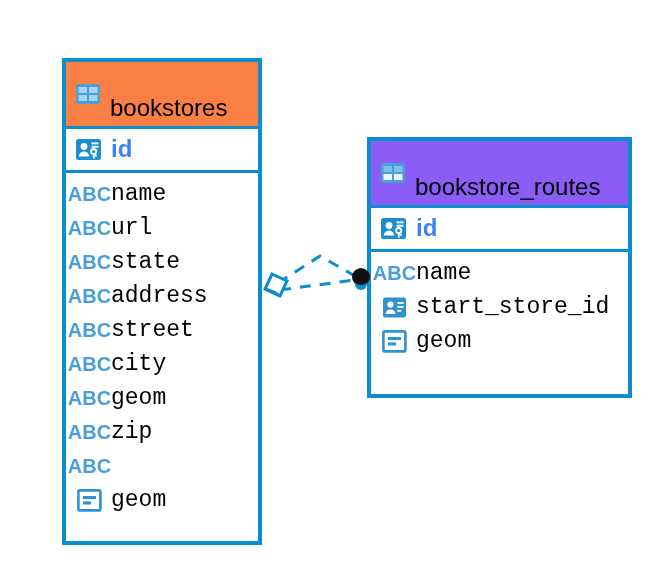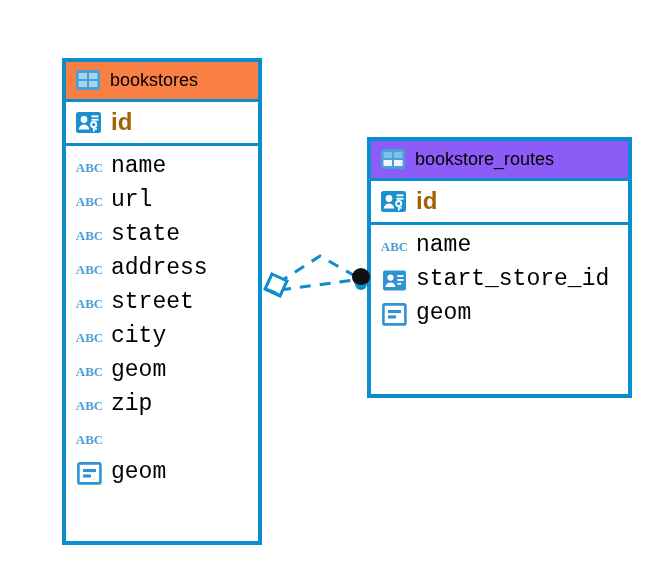--- a/index.html
+++ b/index.html
@@ -36,39 +36,40 @@
     display: flex;
     align-items: center;
     gap: 9px;
     padding: 5px 10px 6px 9px;
     box-sizing: border-box;
   }
   .entity-header.accent   { background: #f97f45; }
   .entity-header.neutral  { background: #8b5cf6; }
 
   .entity-title {
-    font-size: 18px;
+    font-size: 24px;
     color: #000000;
     line-height: 1.05;
     white-space: nowrap;
+    margin-top: 28px;
   }
 
   .pk-row {
     display: flex;
     align-items: center;
     gap: 9px;
     padding: 6px 10px 7px 9px;
     border-top: 3px solid #0a8ecd;
     border-bottom: 3px solid #0a8ecd;
     box-sizing: border-box;
   }
   .pk-row .field-label {
     font-size: 24px;
     font-weight: bold;
-    color: #a16207;
+    color: #3b82f6;
   }
 
   .field-list {
     padding: 4px 0 4px 0;
     display: flex;
     flex-direction: column;
   }
 
   .field-row {
     display: flex;
@@ -95,22 +96,22 @@
   }
   .icon svg { display: block; }
 
   .icon-table { width: 26px; height: 26px; }
   .icon-key   { width: 27px; height: 27px; }
   .icon-abc   { width: 25px; height: 16px; }
   .icon-fk    { width: 25px; height: 23px; }
   .icon-geom  { width: 25px; height: 23px; }
 
   .abc-text {
-    font-family: Liberation Serif, serif;
-    font-size: 13px;
+    font-family: Liberation Sans, sans-serif;
+    font-size: 20px;
     font-weight: bold;
     color: #4a9fd8;
     letter-spacing: 0px;
     line-height: 1;
   }
 
   
   #connector {
     position: absolute;
     left: 0;

